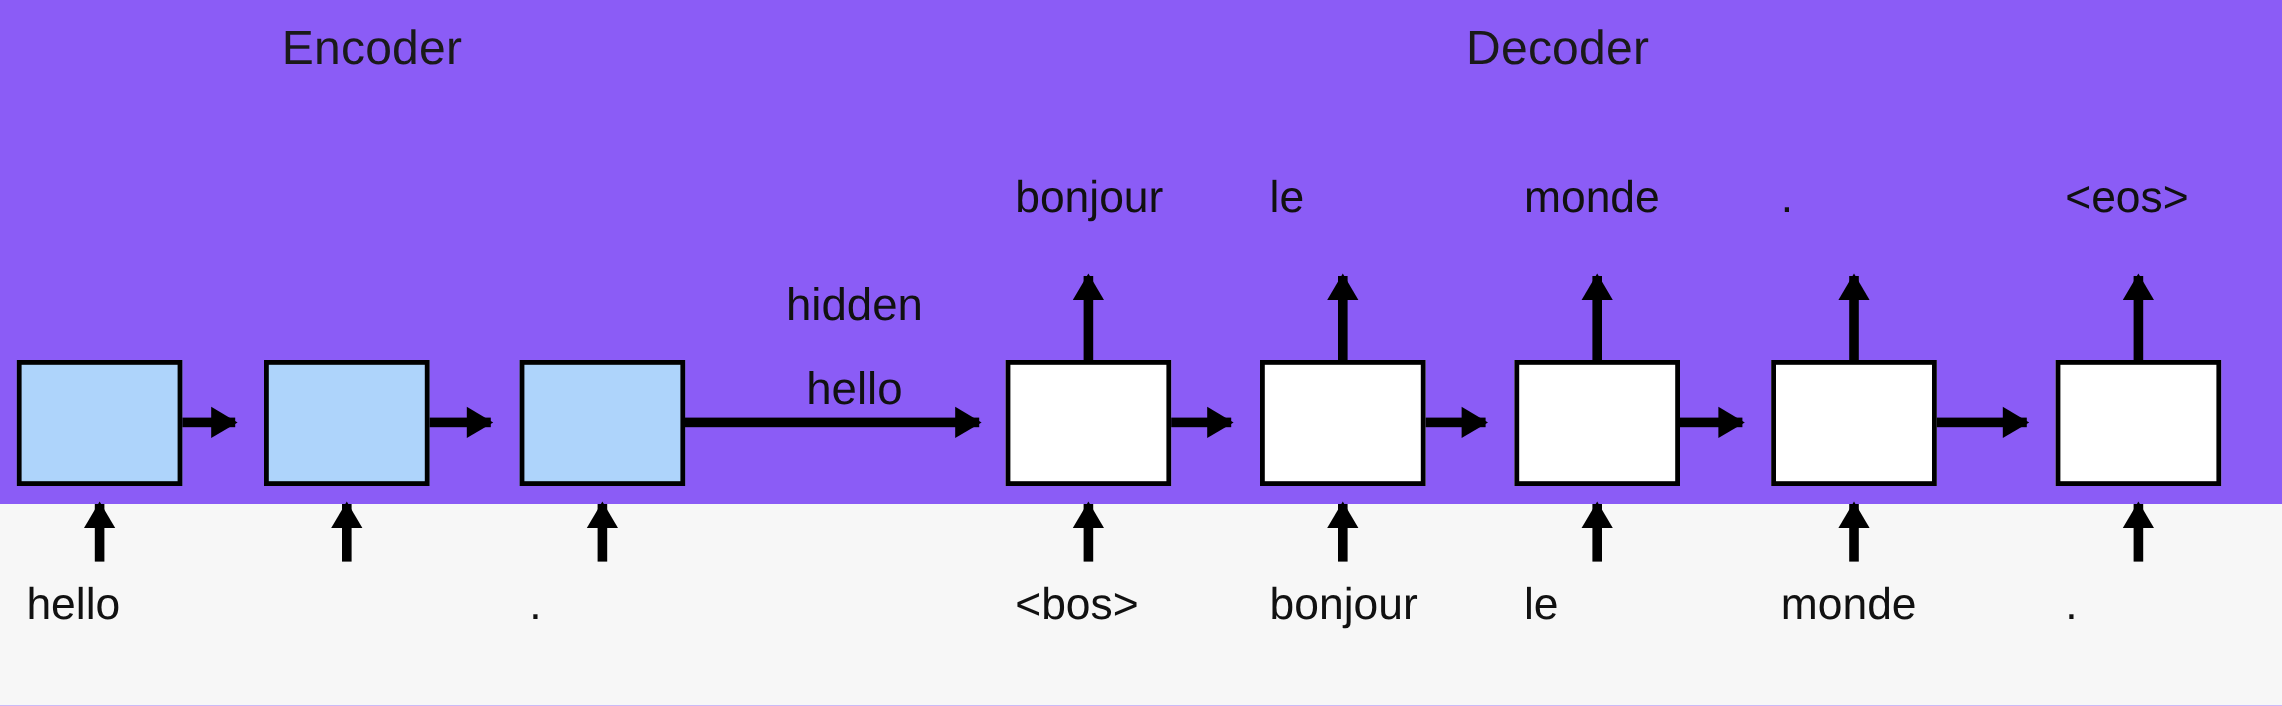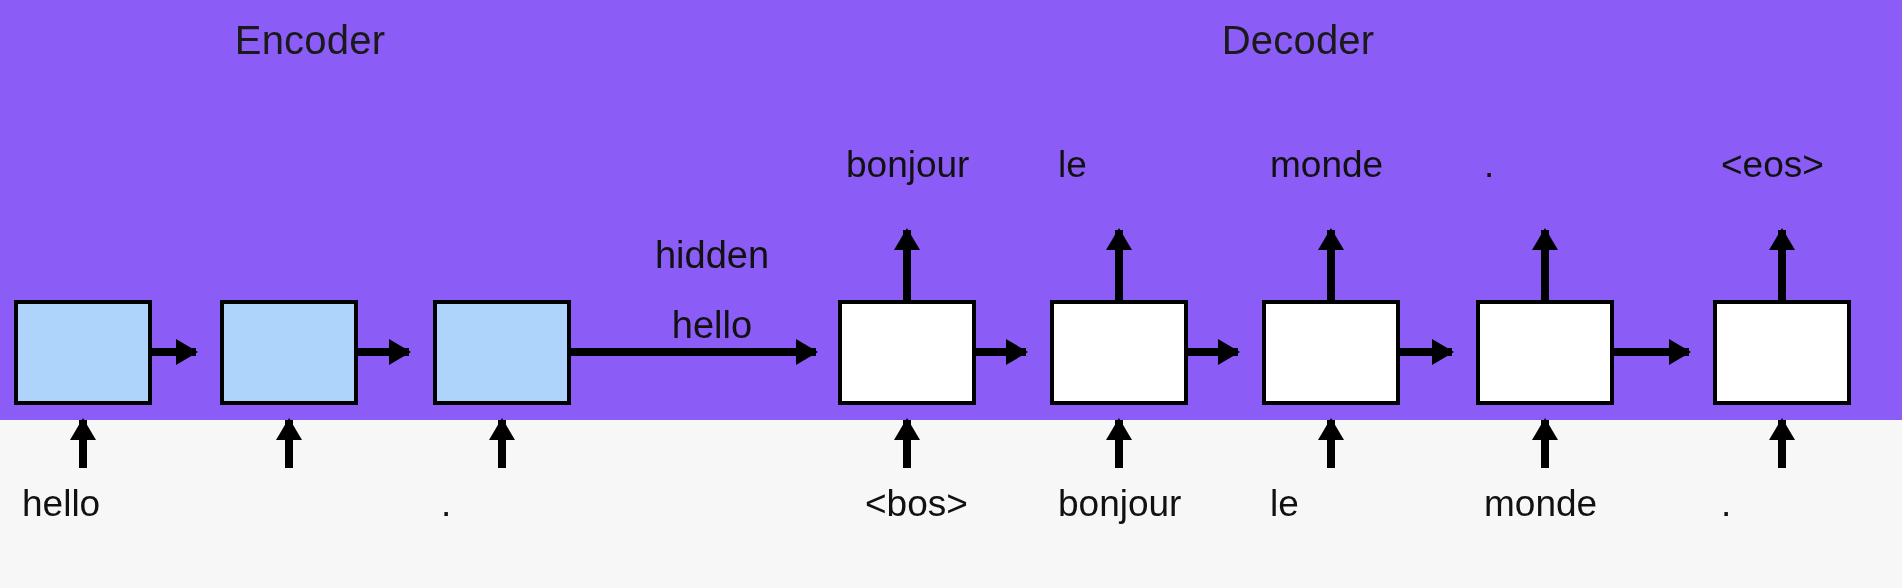--- a/index.html
+++ b/index.html
@@ -167,19 +167,19 @@
   <div class="arrow-v-up arrow-out" style="left:1327px;"></div>
   <div class="arrow-v-up arrow-out" style="left:1541px;"></div>
   <div class="arrow-v-up arrow-out" style="left:1778px;"></div>
 
   <div class="token-label above wide" style="left:907px;">bonjour</div>
   <div class="token-label above wide" style="left:1119px;">le</div>
   <div class="token-label above wide" style="left:1331px;">monde</div>
   <div class="token-label above wide" style="left:1545px;">.</div>
   <div class="token-label above wide" style="left:1782px;">&lt;eos&gt;</div>
 
-  <div class="token-label below wide" style="left:926px;">&lt;bos&gt;</div>
+  <div class="token-label below wide" style="left:907px;">&lt;bos&gt;</div>
   <div class="token-label below wide" style="left:1119px;">bonjour</div>
   <div class="token-label below wide" style="left:1331px;">le</div>
   <div class="token-label below wide" style="left:1545px;">monde</div>
   <div class="token-label below wide" style="left:1782px;">.</div>
 
 </div>
 
 </body></html>

